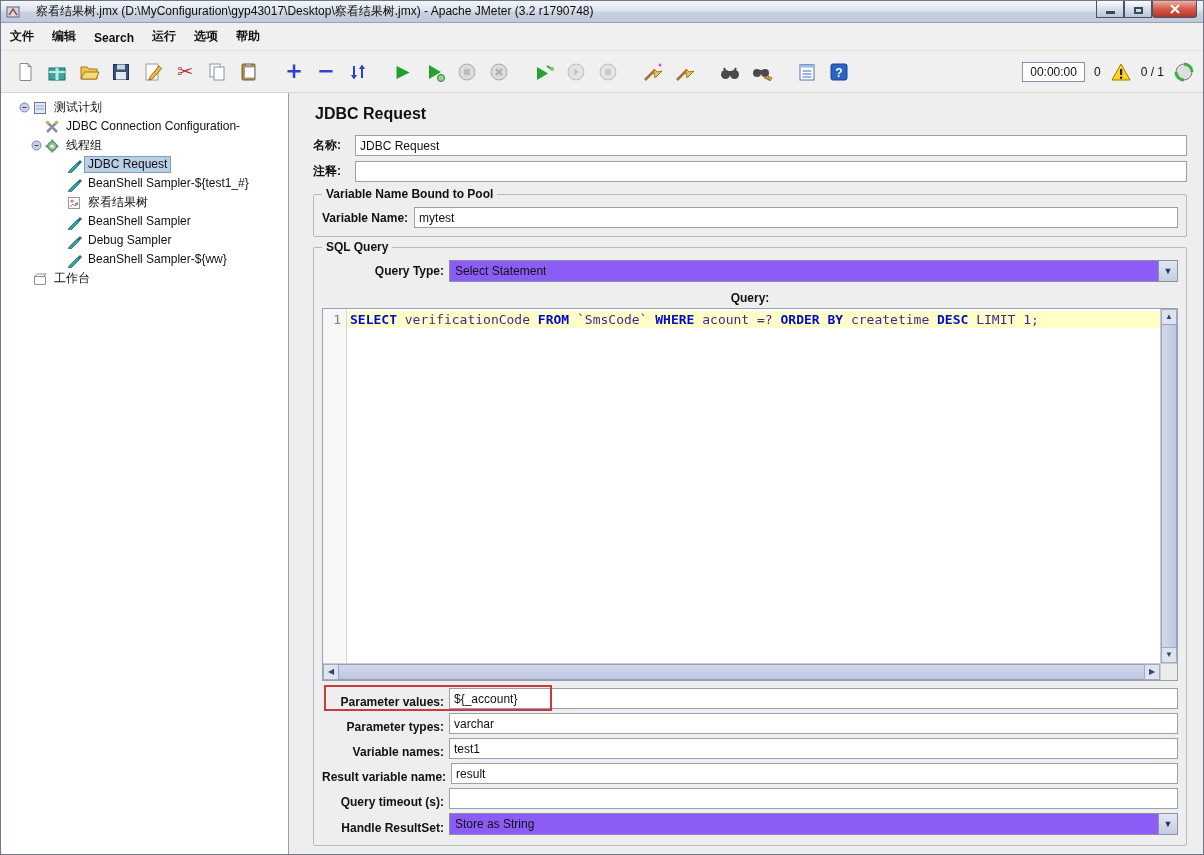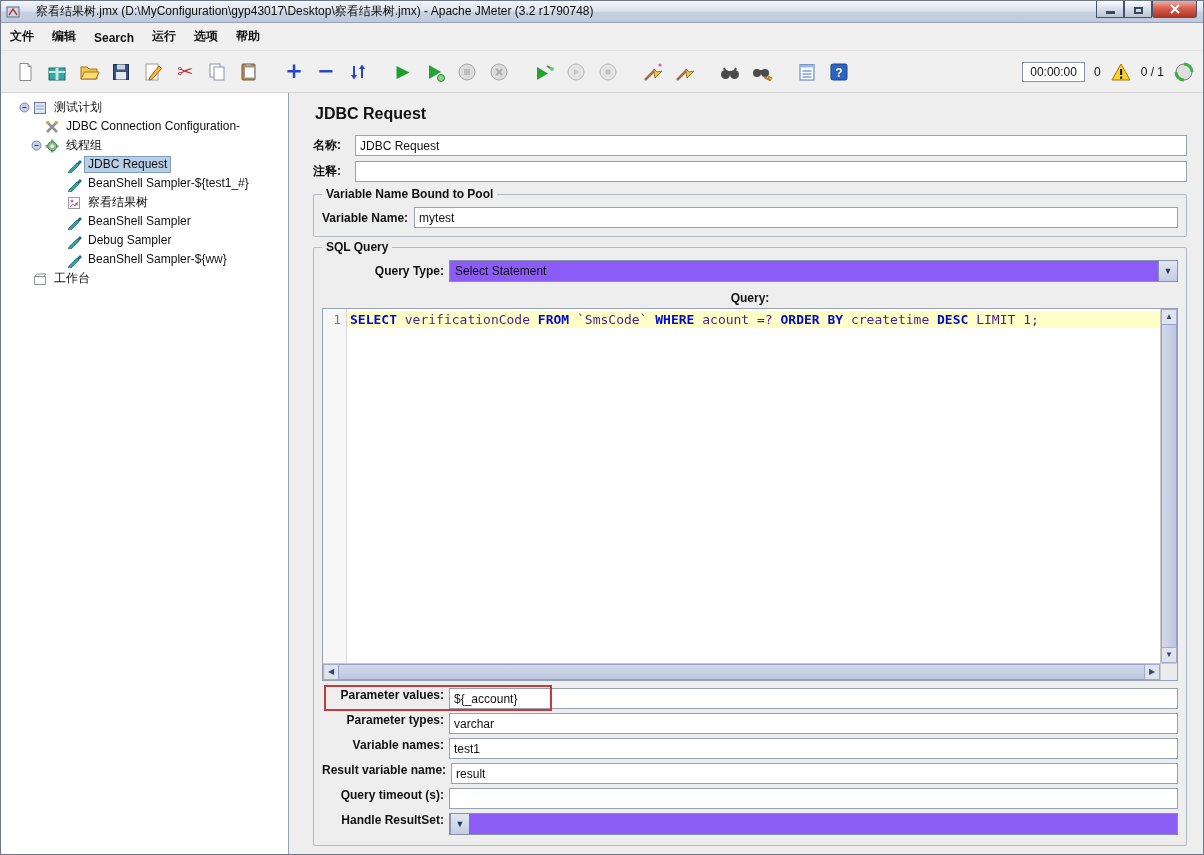--- a/index.html
+++ b/index.html
@@ -82,21 +82,21 @@
   .hscroll{flex:0 0 17px;border-top:1px solid #c9c9c9;display:flex;background:#f3f3f6}
   .scroll-btn{background:#dfe3ee;border:1px solid #a3abc6;display:flex;align-items:center;justify-content:center;
     color:#36456f;font-size:8px;line-height:1}
   .vscroll .scroll-btn{height:16px}
   .hscroll .scroll-btn{width:16px}
   .vthumb{flex:1;background:linear-gradient(90deg,#d3d9ec,#bec7e0);border:1px solid #96a0c2;margin:-1px 0}
   .hthumb{flex:1;background:linear-gradient(#d3d9ec,#bec7e0);border:1px solid #96a0c2;margin:0 -1px}
   .scroll-corner{width:17px;flex:0 0 17px;background:#ececec;border-left:1px solid #c9c9c9}
 
   
-  .param-row{display:flex;align-items:flex-start;margin-top:4px;position:relative}
+  .param-row{display:flex;align-items:flex-end;margin-top:4px;position:relative}
   .red-annotation{position:absolute;left:2px;top:-3px;width:228px;height:26px;border:2px solid #c43c3c;pointer-events:none;z-index:2}
 </style>
 </head>
 <body>
 
 <div class="window">
 
   <div class="titlebar">
     <svg width="14" height="14">
       <rect x="1" y="2" width="12" height="10" fill="#cdd8ec" stroke="#5a6a8c"></rect>
@@ -499,19 +499,20 @@
           <label class="col-label">Result variable name:</label>
           <input class="text-field" value="result" style="">
         </div>
         <div class="param-row">
           <label class="col-label">Query timeout (s):</label>
           <input class="text-field" value="" style="">
         </div>
         <div class="param-row">
           <label class="col-label">Handle ResultSet:</label>
           <div class="combo">
+            <span class="combo-text">Store as String</span>
             <span class="combo-arrow">▼</span>
           </div>
         </div>
       </div>
     </div>
   </div>
 </div>
 
 </body></html>

